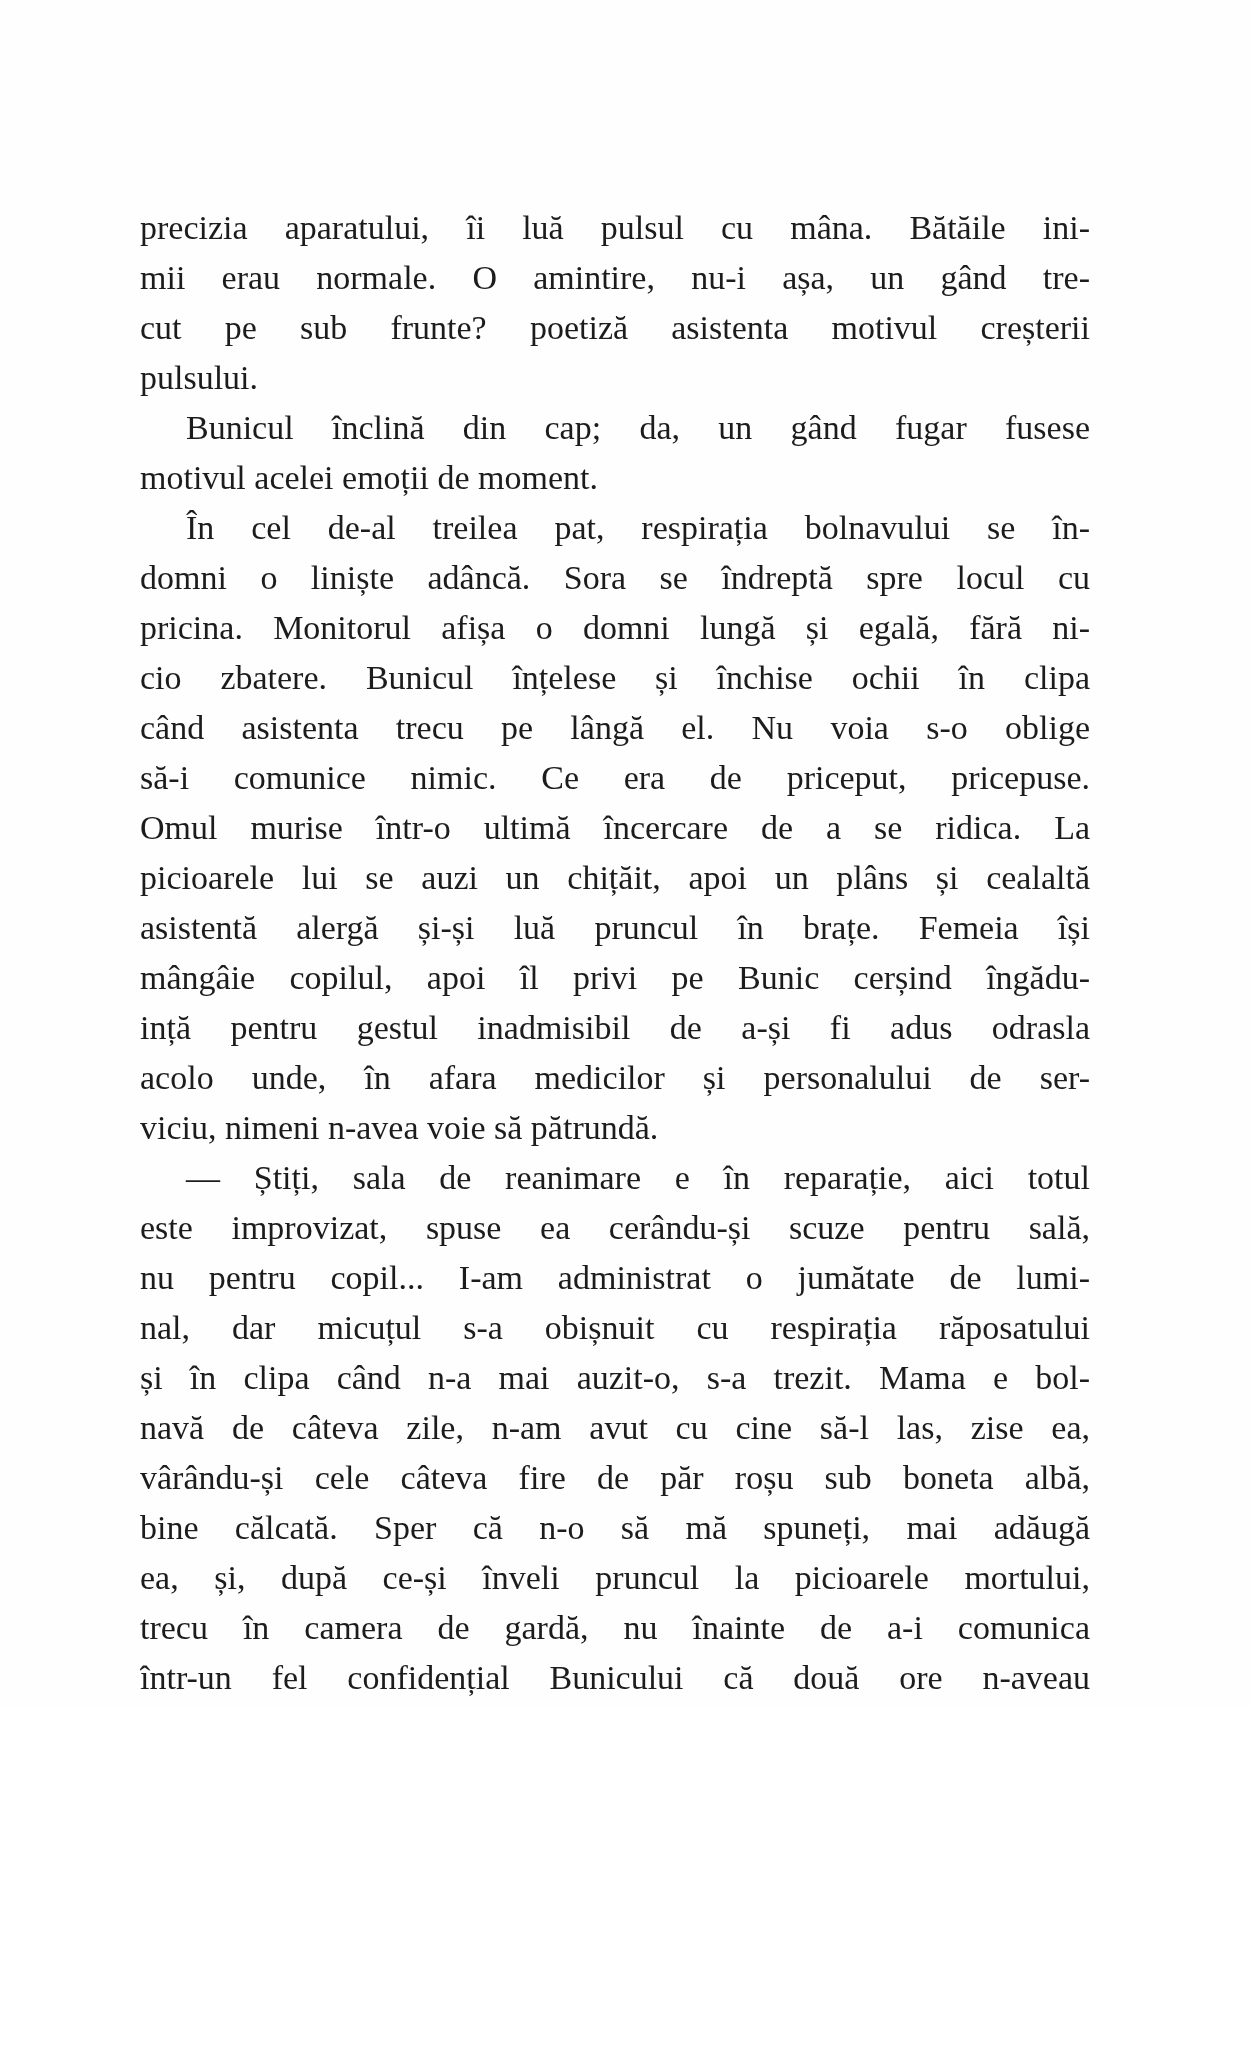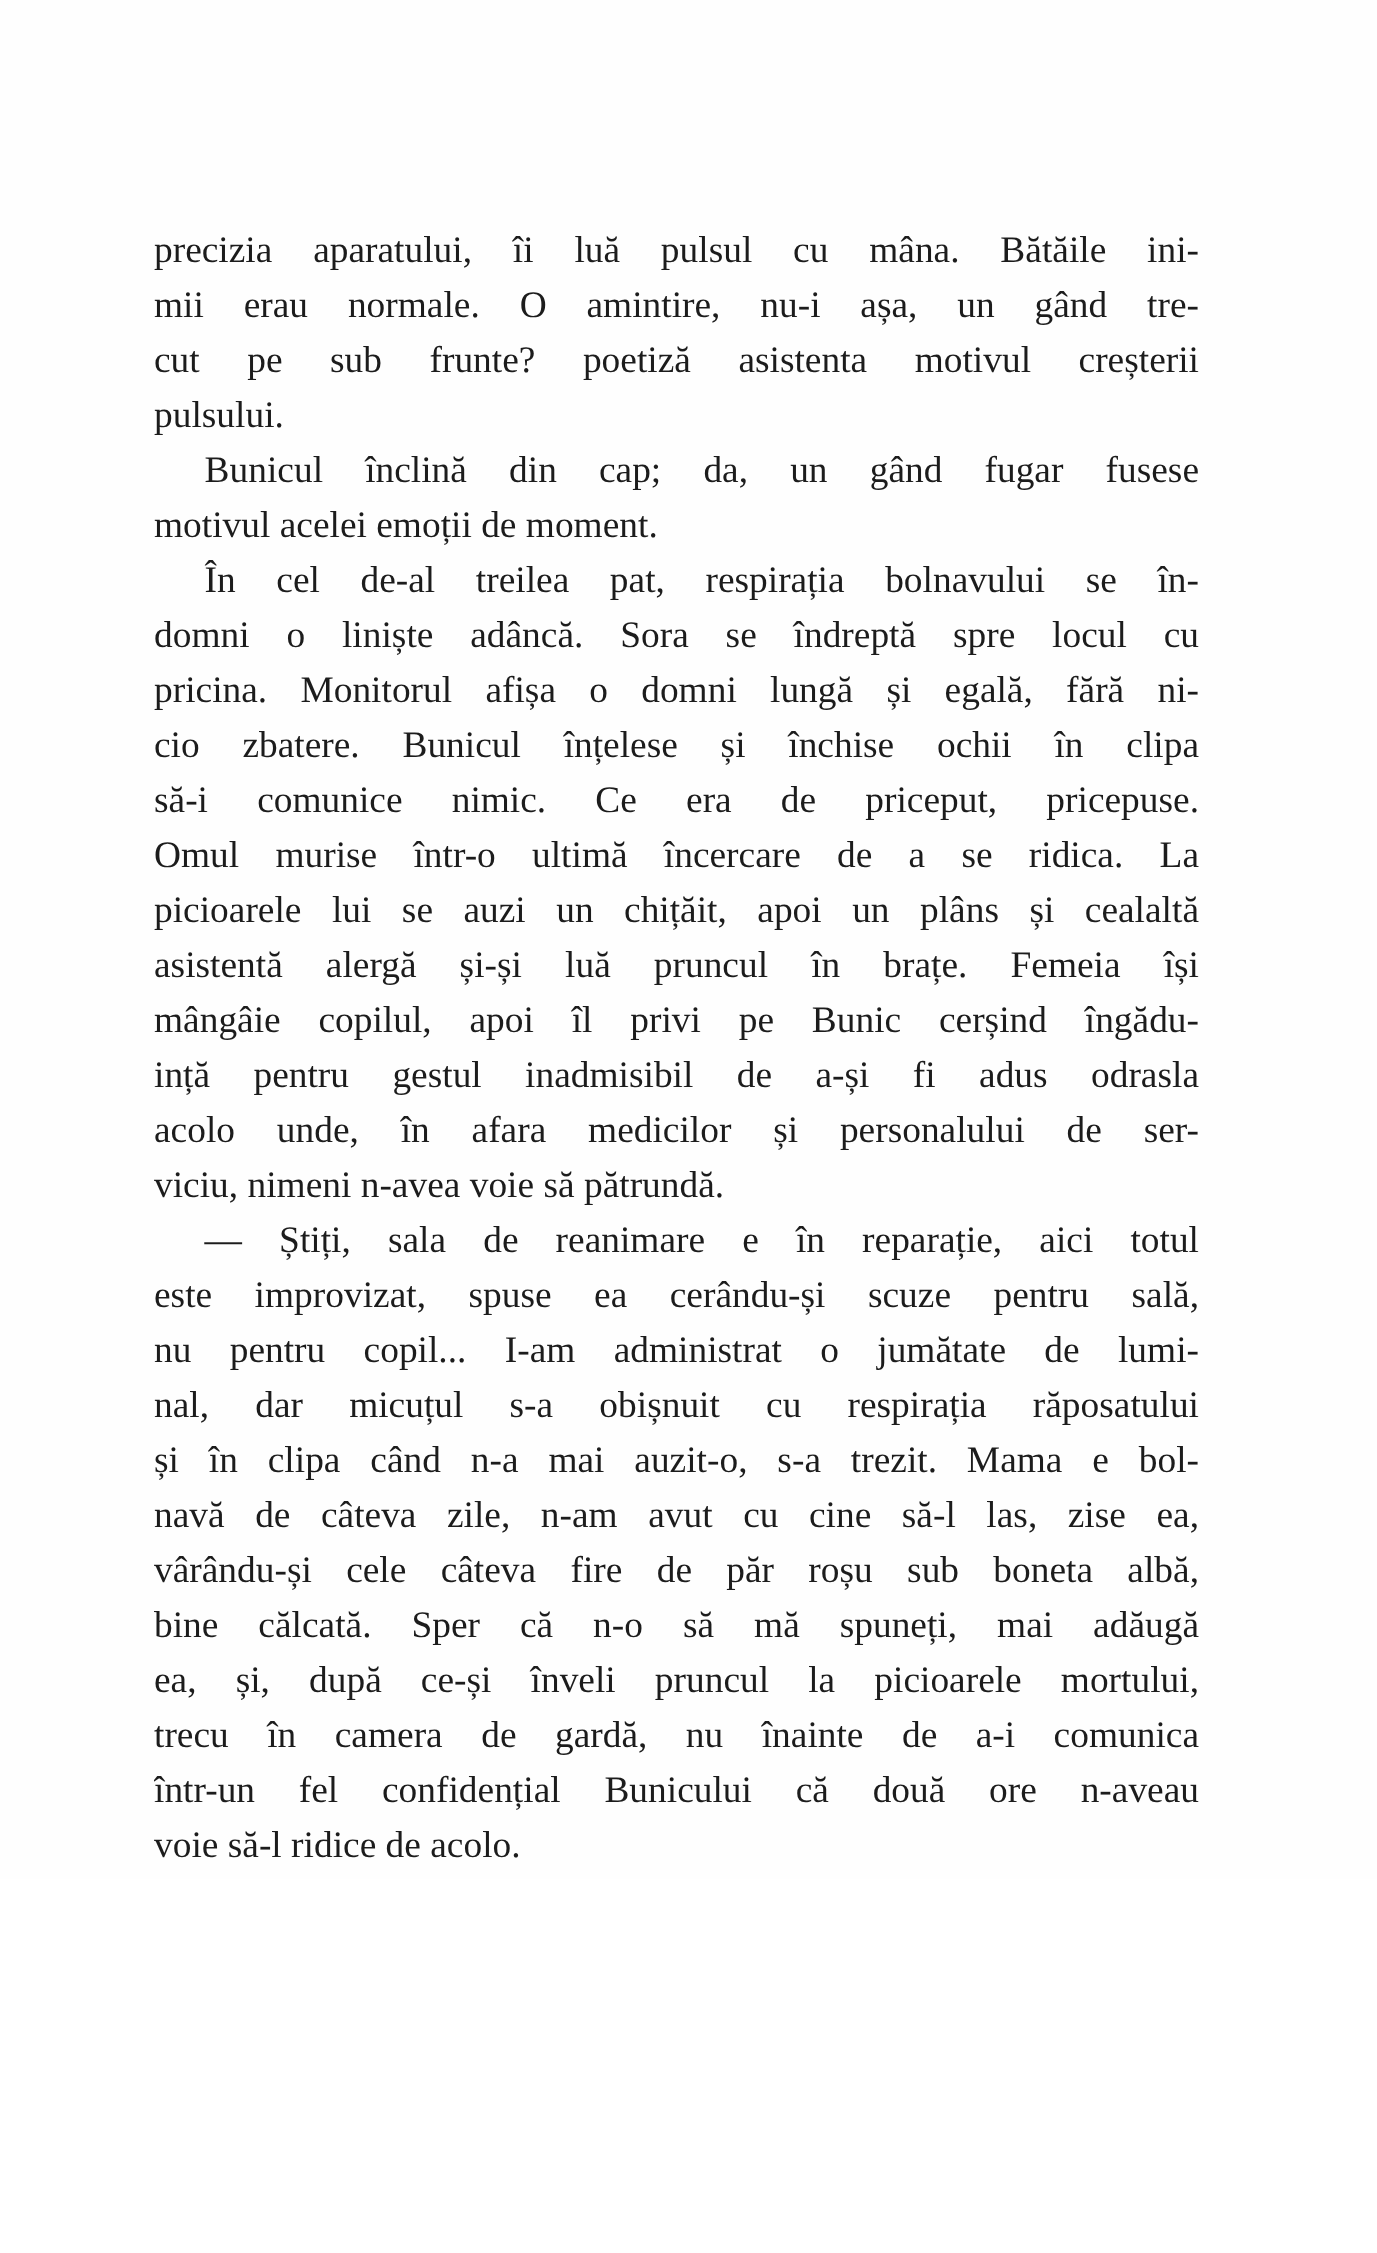--- a/index.html
+++ b/index.html
@@ -69,20 +69,21 @@
       <div class="line">precizia aparatului, îi luă pulsul cu mâna. Bătăile ini-</div>
       <div class="line">mii erau normale. O amintire, nu-i așa, un gând tre-</div>
       <div class="line">cut pe sub frunte? poetiză asistenta motivul creșterii</div>
       <div class="line endpara">pulsului.</div>
       <div class="line indent">Bunicul înclină din cap; da, un gând fugar fusese</div>
       <div class="line endpara">motivul acelei emoții de moment.</div>
       <div class="line indent">În cel de-al treilea pat, respirația bolnavului se în-</div>
       <div class="line">domni o liniște adâncă. Sora se îndreptă spre locul cu</div>
       <div class="line">pricina. Monitorul afișa o domni lungă și egală, fără ni-</div>
       <div class="line">cio zbatere. Bunicul înțelese și închise ochii în clipa</div>
+      <div class="line">când asistenta trecu pe lângă el. Nu voia s-o oblige</div>
       <div class="line">să-i comunice nimic. Ce era de priceput, pricepuse.</div>
       <div class="line">Omul murise într-o ultimă încercare de a se ridica. La</div>
       <div class="line">picioarele lui se auzi un chițăit, apoi un plâns și cealaltă</div>
       <div class="line">asistentă alergă și-și luă pruncul în brațe. Femeia își</div>
       <div class="line">mângâie copilul, apoi îl privi pe Bunic cerșind îngădu-</div>
       <div class="line">ință pentru gestul inadmisibil de a-și fi adus odrasla</div>
       <div class="line">acolo unde, în afara medicilor și personalului de ser-</div>
       <div class="line endpara">viciu, nimeni n-avea voie să pătrundă.</div>
       <div class="line indent">— Știți, sala de reanimare e în reparație, aici totul</div>
       <div class="line">este improvizat, spuse ea cerându-și scuze pentru sală,</div>

